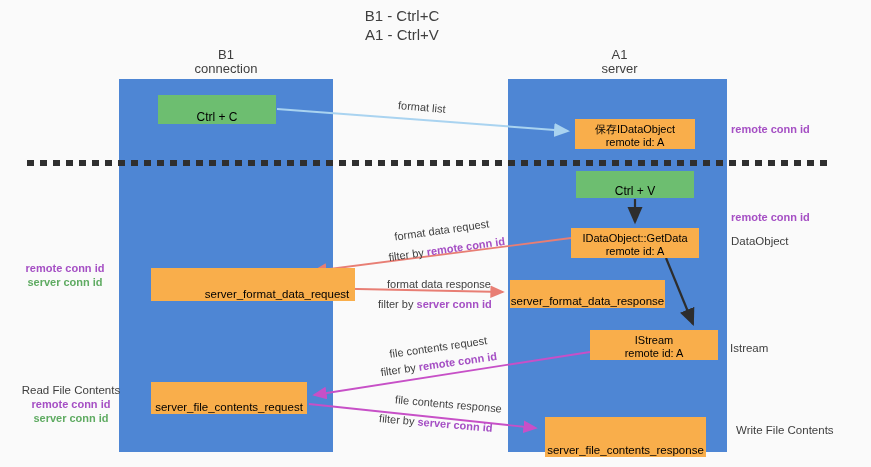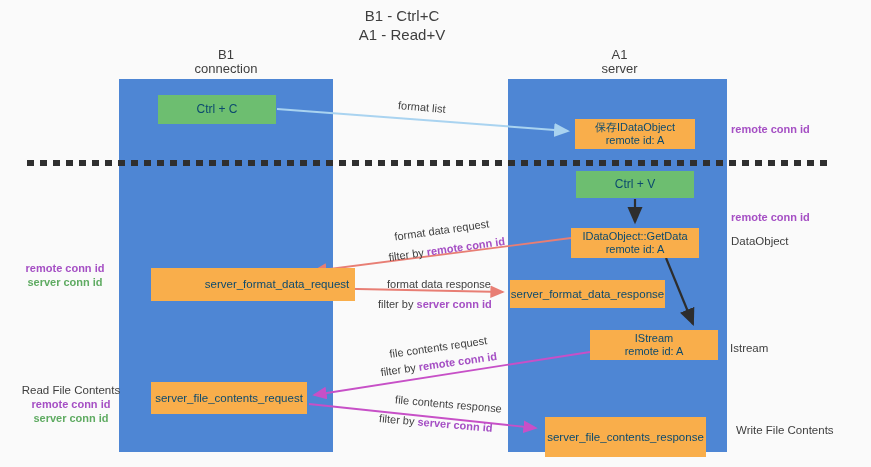--- a/index.html
+++ b/index.html
@@ -31,22 +31,22 @@
   .lifeline.left{left:119px;width:214px;}
   .lifeline.right{left:508px;width:219px;}
 
   .dashed-line{
     position:absolute;left:27px;top:160px;width:806px;height:6px;
     background:repeating-linear-gradient(90deg,#2f2f2f 0 7px,transparent 7px 13px);
   }
 
   .box{
     position:absolute;
-    display:flex;flex-direction:column;align-items:center;justify-content:center;
-    color:#0c4a6e;text-align:center;line-height:13px;
+    display:flex;flex-direction:column;align-items:center;justify-content:flex-end;
+    color:#000000;text-align:center;line-height:13px;
     font-size:11.5px;
   }
   .box.green{background:#6dbe70;font-size:12px;}
   .box.orange{background:#f9ae4b;}
   .box .l2{font-size:11px;}
 
   .box-ctrl-c{left:158px;top:95px;width:118px;height:29px;}
   .box-ctrl-v{left:576px;top:171px;width:118px;height:27px;}
   .box-save{left:575px;top:119px;width:120px;height:30px;font-size:11px;}
   .box-getdata{left:571px;top:228px;width:128px;height:30px;font-size:11px;}
@@ -73,21 +73,21 @@
   .side-group .green{color:#5fab62;font-weight:bold;font-size:11px;}
   .side-group .dark{color:#3e3e3e;font-size:11.5px;}
 </style>
 </head>
 <body>
 
 <div class="canvas">
 
   <div class="title">
     <div>B1 - Ctrl+C</div>
-    <div>A1 - Read+V</div>
+    <div>A1 - Ctrl+V</div>
   </div>
 
   <div class="col-header left">
     <div>B1</div>
     <div>connection</div>
   </div>
   <div class="col-header right">
     <div>A1</div>
     <div>server</div>
   </div>

